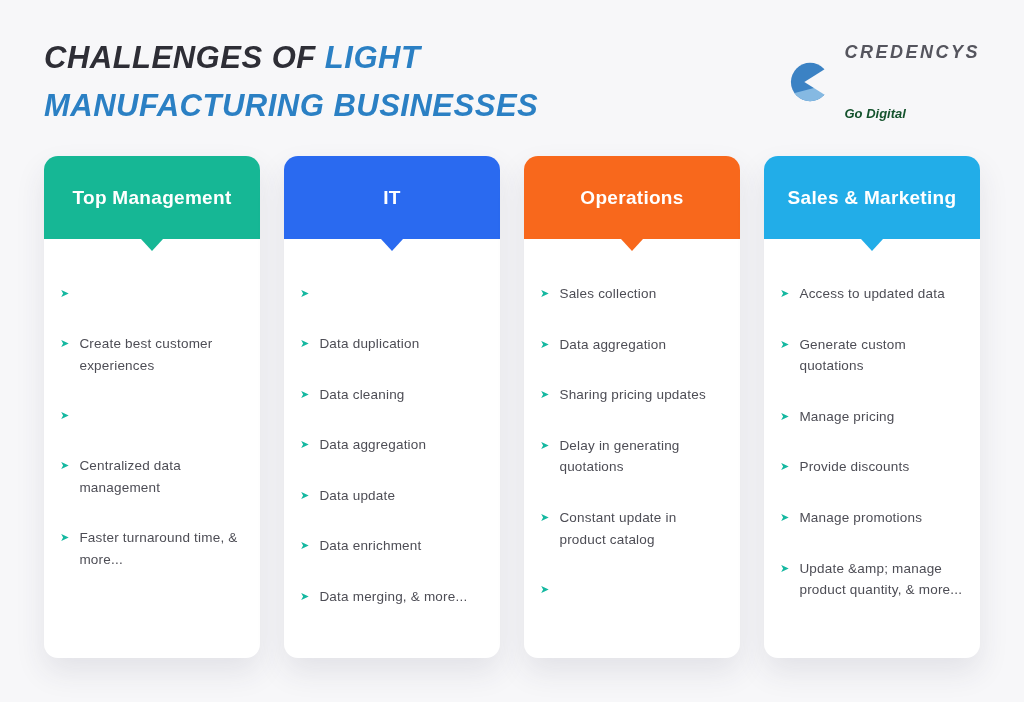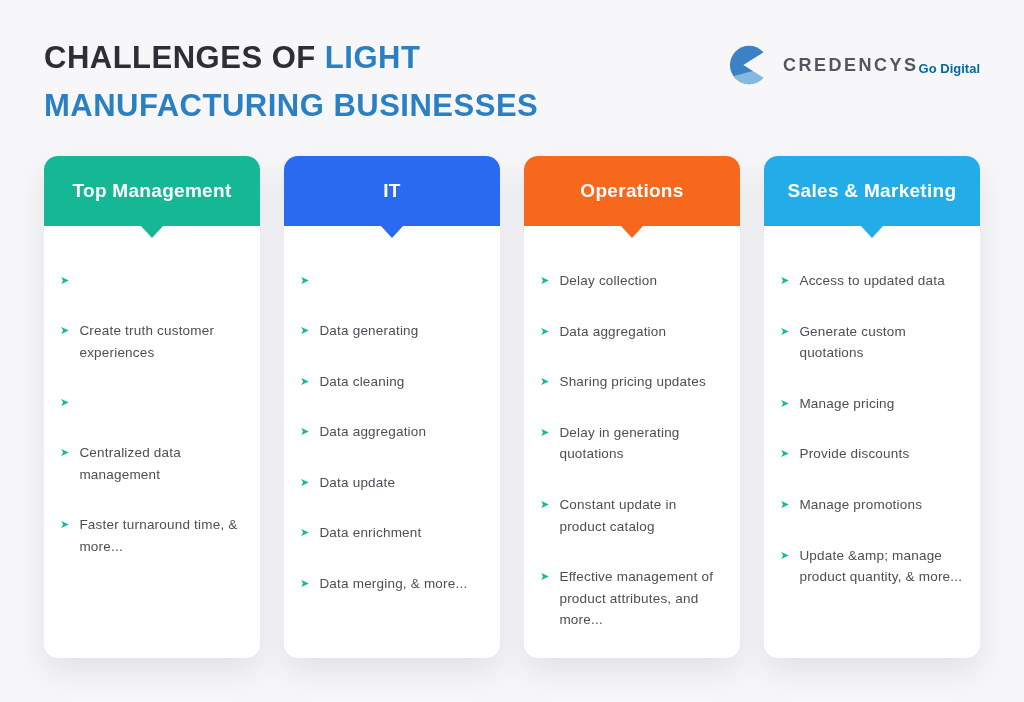--- a/index.html
+++ b/index.html
@@ -6,44 +6,44 @@
   html,body { width:1024px; height:702px; }
   body {
     background:#f7f7f9;
     font-family:"Liberation Sans", sans-serif;
     position:relative;
     overflow:hidden;
   }
   .page { padding:34px 44px 0 44px; }
 
   
-  .top-band { display:flex; justify-content:space-between; align-items:flex-start; }
+  .top-band { display:flex; justify-content:space-between; align-items:flex-start;font-style:italic; }
   .main-title {
     font-size:31px; font-weight:800; letter-spacing:0.5px;
     line-height:1.55; color:#2e2e36;
   }
   .main-title .accent { color:#2b80c4; }
 
   .brand { display:flex; align-items:center; gap:9px; margin-top:8px; }
   .brand-mark { width:46px; height:46px; flex-shrink:0; }
-  .brand-text { display:flex; flex-direction:row; align-items:flex-end; }
+  .brand-text { display:flex; flex-direction:column; align-items:flex-start;gap:41px; }
   .brand-name { font-size:18px; font-weight:700; letter-spacing:2.5px; color:#55555e; }
-  .brand-tagline { font-size:13px; font-weight:700; color:#0369a1; margin-top:2px; }
+  .brand-tagline { font-size:13px; font-weight:700; color:#14532d; margin-top:2px; }
 
   
   .columns { display:flex; gap:24px; margin-top:26px; }
   .card {
     width:216px; height:502px;
     background:#ffffff;
     border-radius:14px;
     box-shadow:0 14px 30px rgba(50,50,80,0.10);
     position:relative;
   }
   .card-header {
-    height:70px;
+    height:83px;
     background:var(--c);
     border-radius:14px 14px 0 0;
     display:flex; align-items:center; justify-content:center;
     color:#ffffff; font-size:19px; font-weight:700; letter-spacing:0.3px;
     position:relative;
   }
   .card-header .pointer {
     position:absolute; top:100%; left:50%; transform:translateX(-50%);
     width:0; height:0;
     border-left:11px solid transparent;
@@ -96,21 +96,21 @@
       <div class="card-header">
         <span>Top Management</span>
         <span class="pointer"></span>
       </div>
       <div class="card-body">
         <div class="item">
             <span class="bullet">➤</span>
           </div>
         <div class="item">
             <span class="bullet">➤</span>
-            <span>Create truth customer experiences</span>
+            <span>Create best customer experiences</span>
           </div>
         <div class="item">
             <span class="bullet">➤</span>
           </div>
         <div class="item">
             <span class="bullet">➤</span>
             <span>Centralized data management</span>
           </div>
         <div class="item">
             <span class="bullet">➤</span>
@@ -123,21 +123,21 @@
       <div class="card-header">
         <span>IT</span>
         <span class="pointer"></span>
       </div>
       <div class="card-body">
         <div class="item">
             <span class="bullet">➤</span>
           </div>
         <div class="item">
             <span class="bullet">➤</span>
-            <span>Data generating</span>
+            <span>Data duplication</span>
           </div>
         <div class="item">
             <span class="bullet">➤</span>
             <span>Data cleaning</span>
           </div>
         <div class="item">
             <span class="bullet">➤</span>
             <span>Data aggregation</span>
           </div>
         <div class="item">
@@ -156,41 +156,40 @@
     </div>
 
     <div class="card" style="--c: #f8681c;">
       <div class="card-header">
         <span>Operations</span>
         <span class="pointer"></span>
       </div>
       <div class="card-body">
         <div class="item">
             <span class="bullet">➤</span>
-            <span>Delay collection</span>
+            <span>Sales collection</span>
           </div>
         <div class="item">
             <span class="bullet">➤</span>
             <span>Data aggregation</span>
           </div>
         <div class="item">
             <span class="bullet">➤</span>
             <span>Sharing pricing updates</span>
           </div>
         <div class="item">
             <span class="bullet">➤</span>
             <span>Delay in generating quotations</span>
           </div>
         <div class="item">
             <span class="bullet">➤</span>
             <span>Constant update in product catalog</span>
           </div>
         <div class="item">
             <span class="bullet">➤</span>
-            <span>Effective management of product attributes, and more...</span>
           </div>
       </div>
     </div>
 
     <div class="card" style="--c: #22ade8;">
       <div class="card-header">
         <span>Sales &amp; Marketing</span>
         <span class="pointer"></span>
       </div>
       <div class="card-body">

